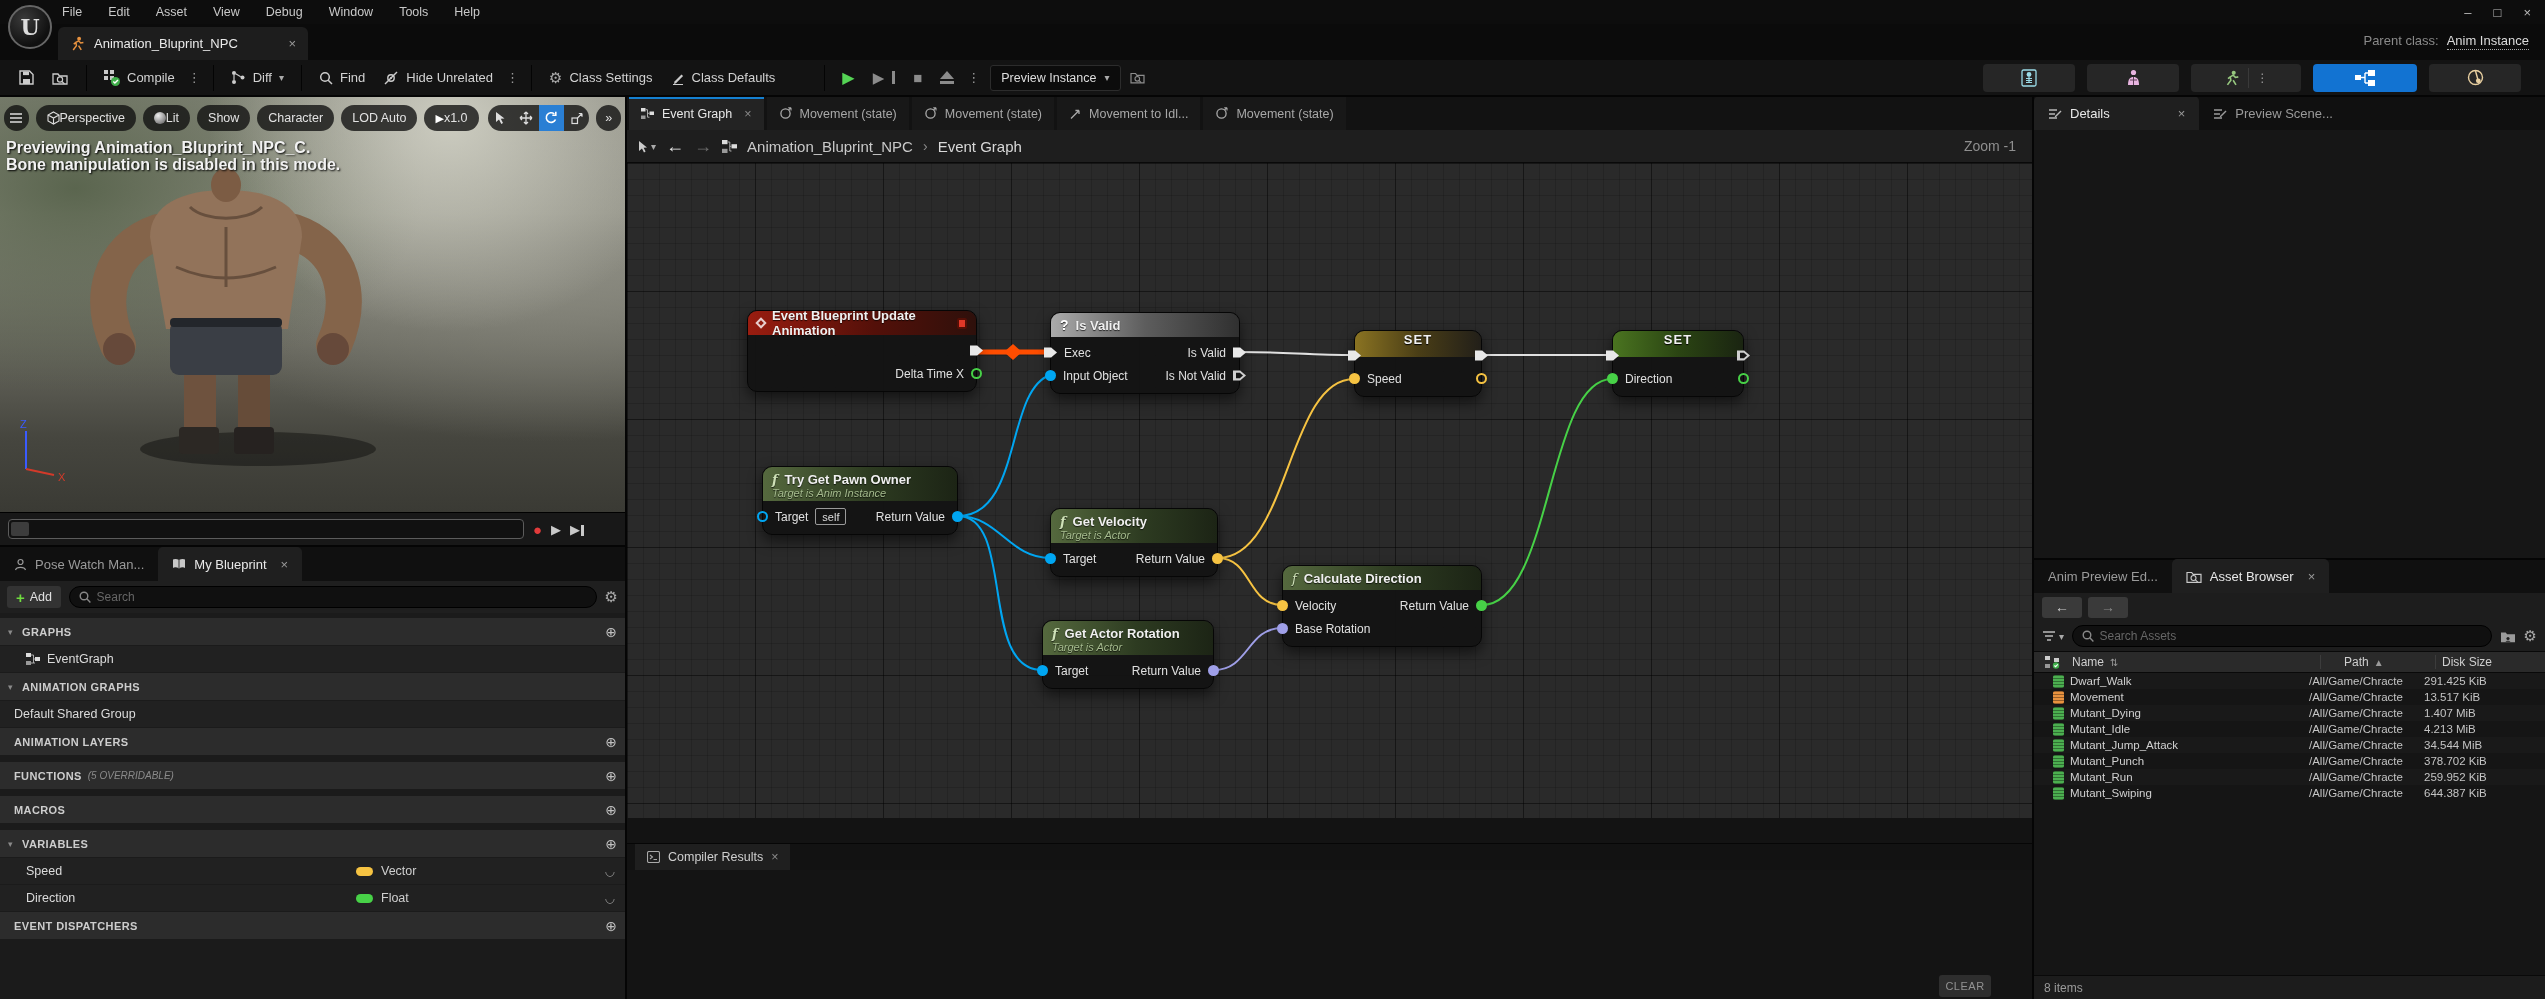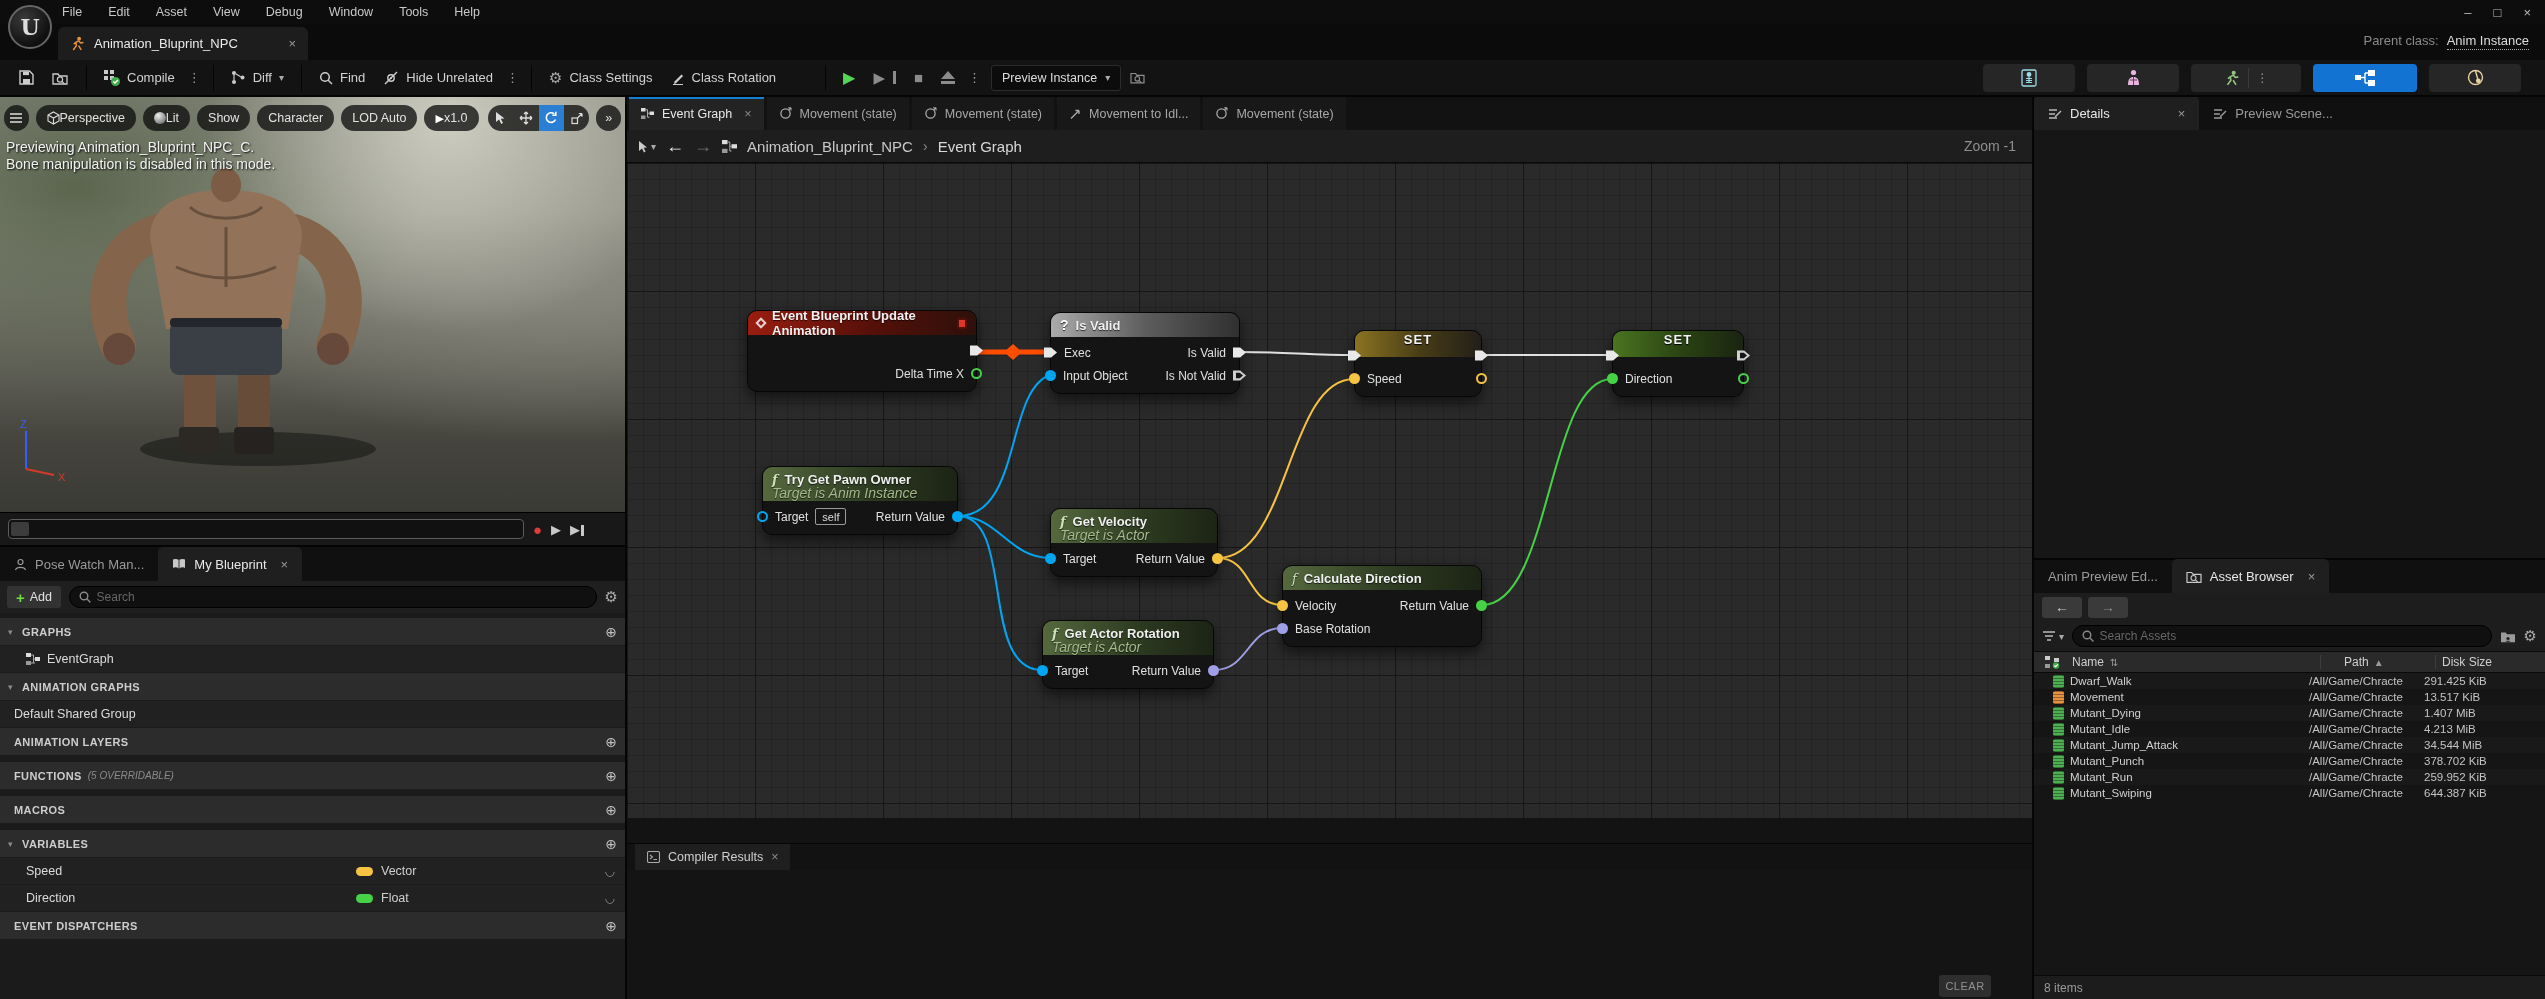--- a/index.html
+++ b/index.html
@@ -44,21 +44,21 @@
       radial-gradient(ellipse at 72% 6%, rgba(210,210,198,.9) 0%, rgba(210,210,198,0) 38%),
       radial-gradient(ellipse at 12% 22%, rgba(84,96,72,.9) 0%, rgba(84,96,72,0) 45%),
       radial-gradient(ellipse at 88% 42%, rgba(140,140,130,.8) 0%, rgba(140,140,130,0) 50%),
       linear-gradient(#8e8e84 0%,#9a9a8e 28%,#6e6e64 55%,#46463f 82%,#3a3a34 100%);}
   .vp-toolbar{position:absolute;left:4px;top:8px;right:4px;display:flex;align-items:center;gap:7px;}
   .pill{height:26px;border-radius:13px;background:rgba(16,16,16,.78);display:flex;align-items:center;padding:0 11px;color:#e2e2e2;font-size:12.5px;white-space:nowrap;}
   .pill.round{width:26px;padding:0;justify-content:center;}
   .xform{display:flex;background:rgba(16,16,16,.78);border-radius:13px;overflow:hidden;margin-left:2px;}
   .xform .cell{width:27px;height:26px;display:flex;align-items:center;justify-content:center;}
   .xform .cell.on{background:#2a7fd4;}
-  .vp-note{position:absolute;left:6px;top:42px;color:#f2f2f2;font-size:14px;font-weight:normal;text-shadow:1px 1px 2px #000;line-height:17px;}
+  .vp-note{position:absolute;left:6px;top:42px;color:#f2f2f2;font-size:16px;font-weight:bold;text-shadow:1px 1px 2px #000;line-height:17px;}
   .gizmo{position:absolute;left:6px;top:320px;}
   .vp-bottombar{position:absolute;left:0;top:512px;width:625px;height:33px;background:#181818;border-top:1px solid #000;display:flex;align-items:center;padding:0 8px;gap:9px;}
   .timeline{width:516px;height:20px;border:1px solid #5c5c5c;border-radius:4px;background:#111;position:relative;}
   .timeline .chip{position:absolute;left:2px;top:2px;width:18px;height:14px;background:#3c3c3c;border-radius:2px;}
   .rec{color:#e23b3b;font-size:15px;line-height:1;}
   .vp-play{color:#c9c9c9;font-size:13px;}
 
   
   .mbp{position:absolute;left:0;top:545px;width:625px;height:508px;background:#1b1b1b;border-top:2px solid #050505;}
   .mbp-tabs{height:34px;background:#101010;display:flex;align-items:flex-end;}
@@ -115,21 +115,21 @@
   .node{position:absolute;border:1px solid #060606;border-radius:10px;background:rgba(19,19,19,.94);box-shadow:0 6px 14px rgba(0,0,0,.55);}
   .nhead{display:flex;align-items:center;gap:7px;padding:0 9px;border-radius:9px 9px 0 0;font-weight:bold;font-size:13px;color:#f0f0f0;text-shadow:0 1px 1px rgba(0,0,0,.7);}
   .h1{height:24px;}
   .h2{height:34px;flex-direction:column;align-items:flex-start;justify-content:center;gap:1px;padding-top:2px;}
   .h2 .trow{display:flex;align-items:center;gap:7px;}
   .hred{background:linear-gradient(90deg,#9a1d10,#541009 55%,#2e100b);}
   .hgray{background:linear-gradient(90deg,#ababab,#5d5d5d 50%,#303030);}
   .hgreen{background:linear-gradient(90deg,#55693e,#2d3b21 55%,#1c2415);}
   .hyellow{background:linear-gradient(90deg,#8a7322,#4a3e16 50%,#221f19);}
   .hsetg{background:linear-gradient(90deg,#4a7420,#2b4513 50%,#1a2411);}
-  .nsub{font-size:14px;font-style:italic;font-weight:normal;color:#a4ba8d;line-height:11px;}
+  .nsub{font-size:11px;font-style:italic;font-weight:normal;color:#a4ba8d;line-height:11px;}
   .nbody{padding:4px 0 6px;}
   .nrow{display:flex;align-items:center;height:23px;padding:0 10px;font-size:12px;color:#e0e0e0;}
   .sp{flex:1;}
   .pin{width:11px;height:11px;border-radius:50%;flex:none;}
   .pin.f{background:var(--c);}
   .pin.h{border:2px solid var(--c);background:transparent;}
   .pl{margin-left:-16px;margin-right:7px;}
   .pr{margin-right:-16px;margin-left:7px;}
   .c-obj{--c:#00a6f2;}.c-vec{--c:#f6c342;}.c-flt{--c:#47d147;}.c-rot{--c:#9f9fe8;}
   .ep{position:relative;width:13px;height:13px;flex:none;clip-path:polygon(0 12%,55% 12%,100% 50%,55% 88%,0 88%);background:#e8e8e8;}
@@ -273,21 +273,21 @@
     <span class="tb-sep"></span>
     <span class="tb-btn">
       <span class="gear">⚙</span>
       <span>Class Settings</span>
     </span>
     <span class="tb-btn">
       <svg width="14" height="14">
           <path d="M3.5 10.5 L10.5 3.5 l1.6 1.6 L5 12.2 L3 13 Z" fill="#ccc"></path>
           <path d="M2 13.6 h10" stroke="#ccc" stroke-width="1.2"></path>
         </svg>
-      <span>Class Rotation</span>
+      <span>Class Defaults</span>
     </span>
     <span class="tb-sep" style="margin-left:40px;"></span>
     <span class="tb-btn play">▶</span>
     <span class="tb-btn dim">
         <span>▶</span>
         <span class="stepbar"></span>
       </span>
     <span class="tb-btn dim">■</span>
     <span class="tb-btn">
         <span class="eject">

